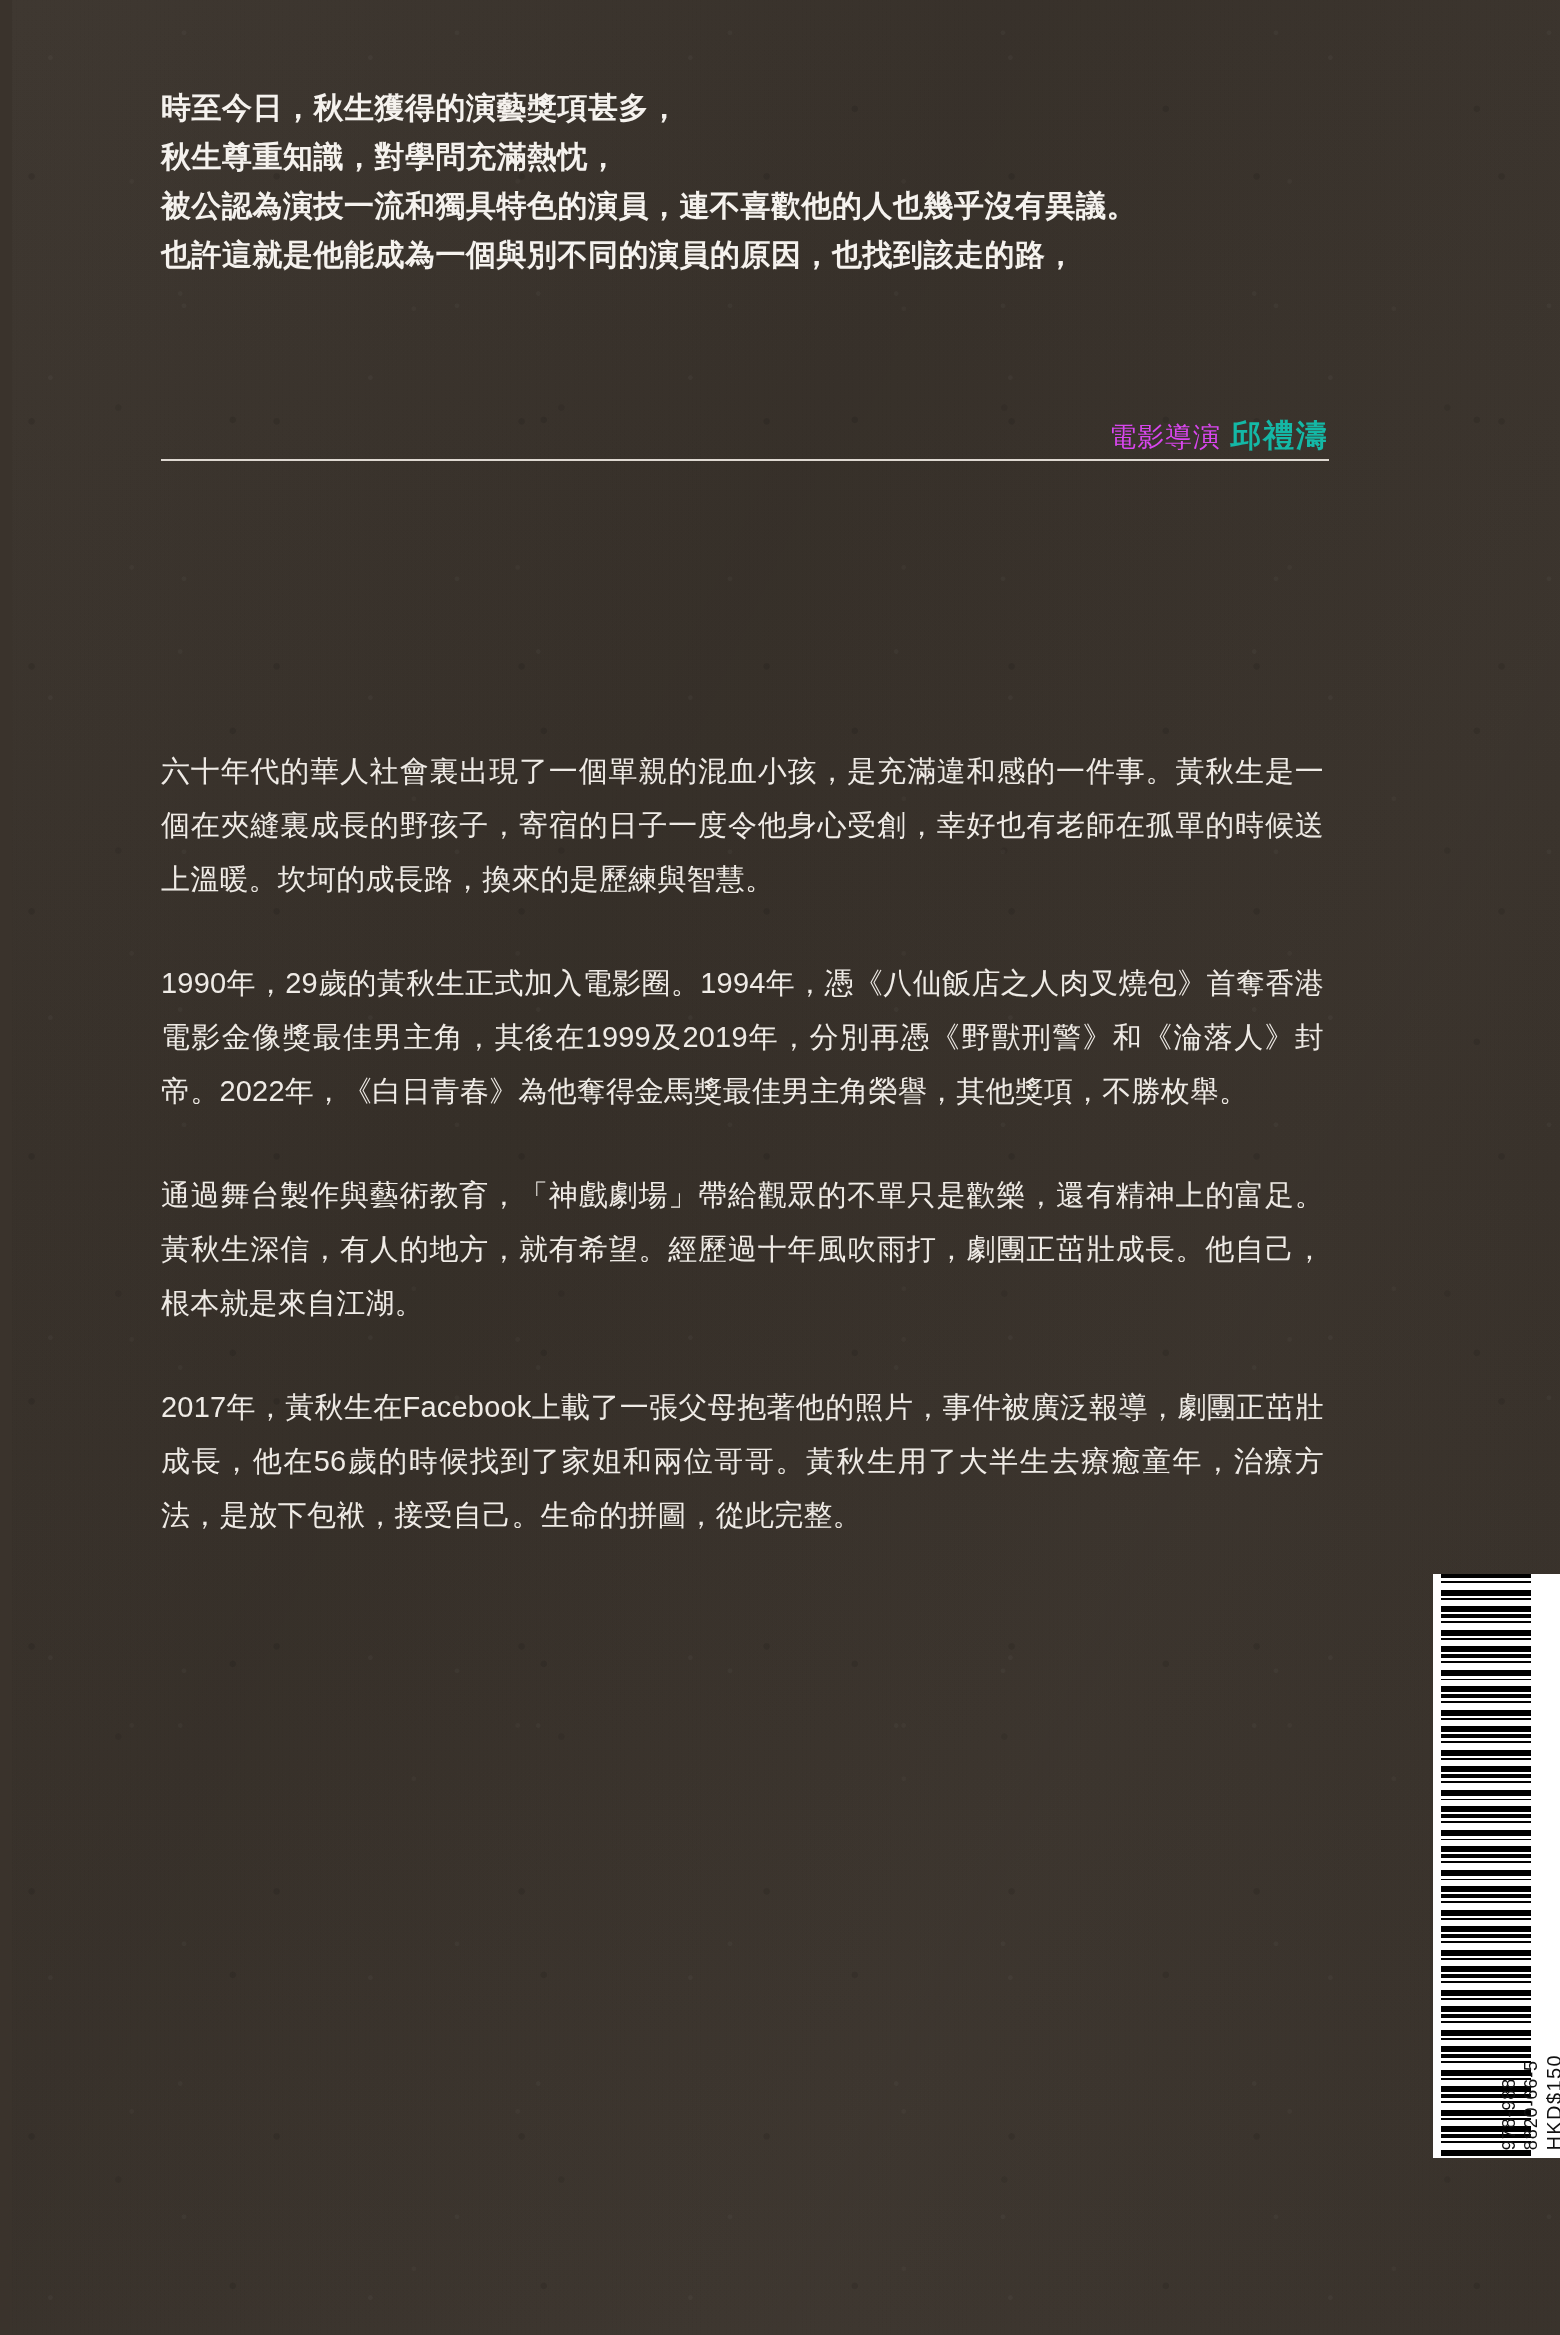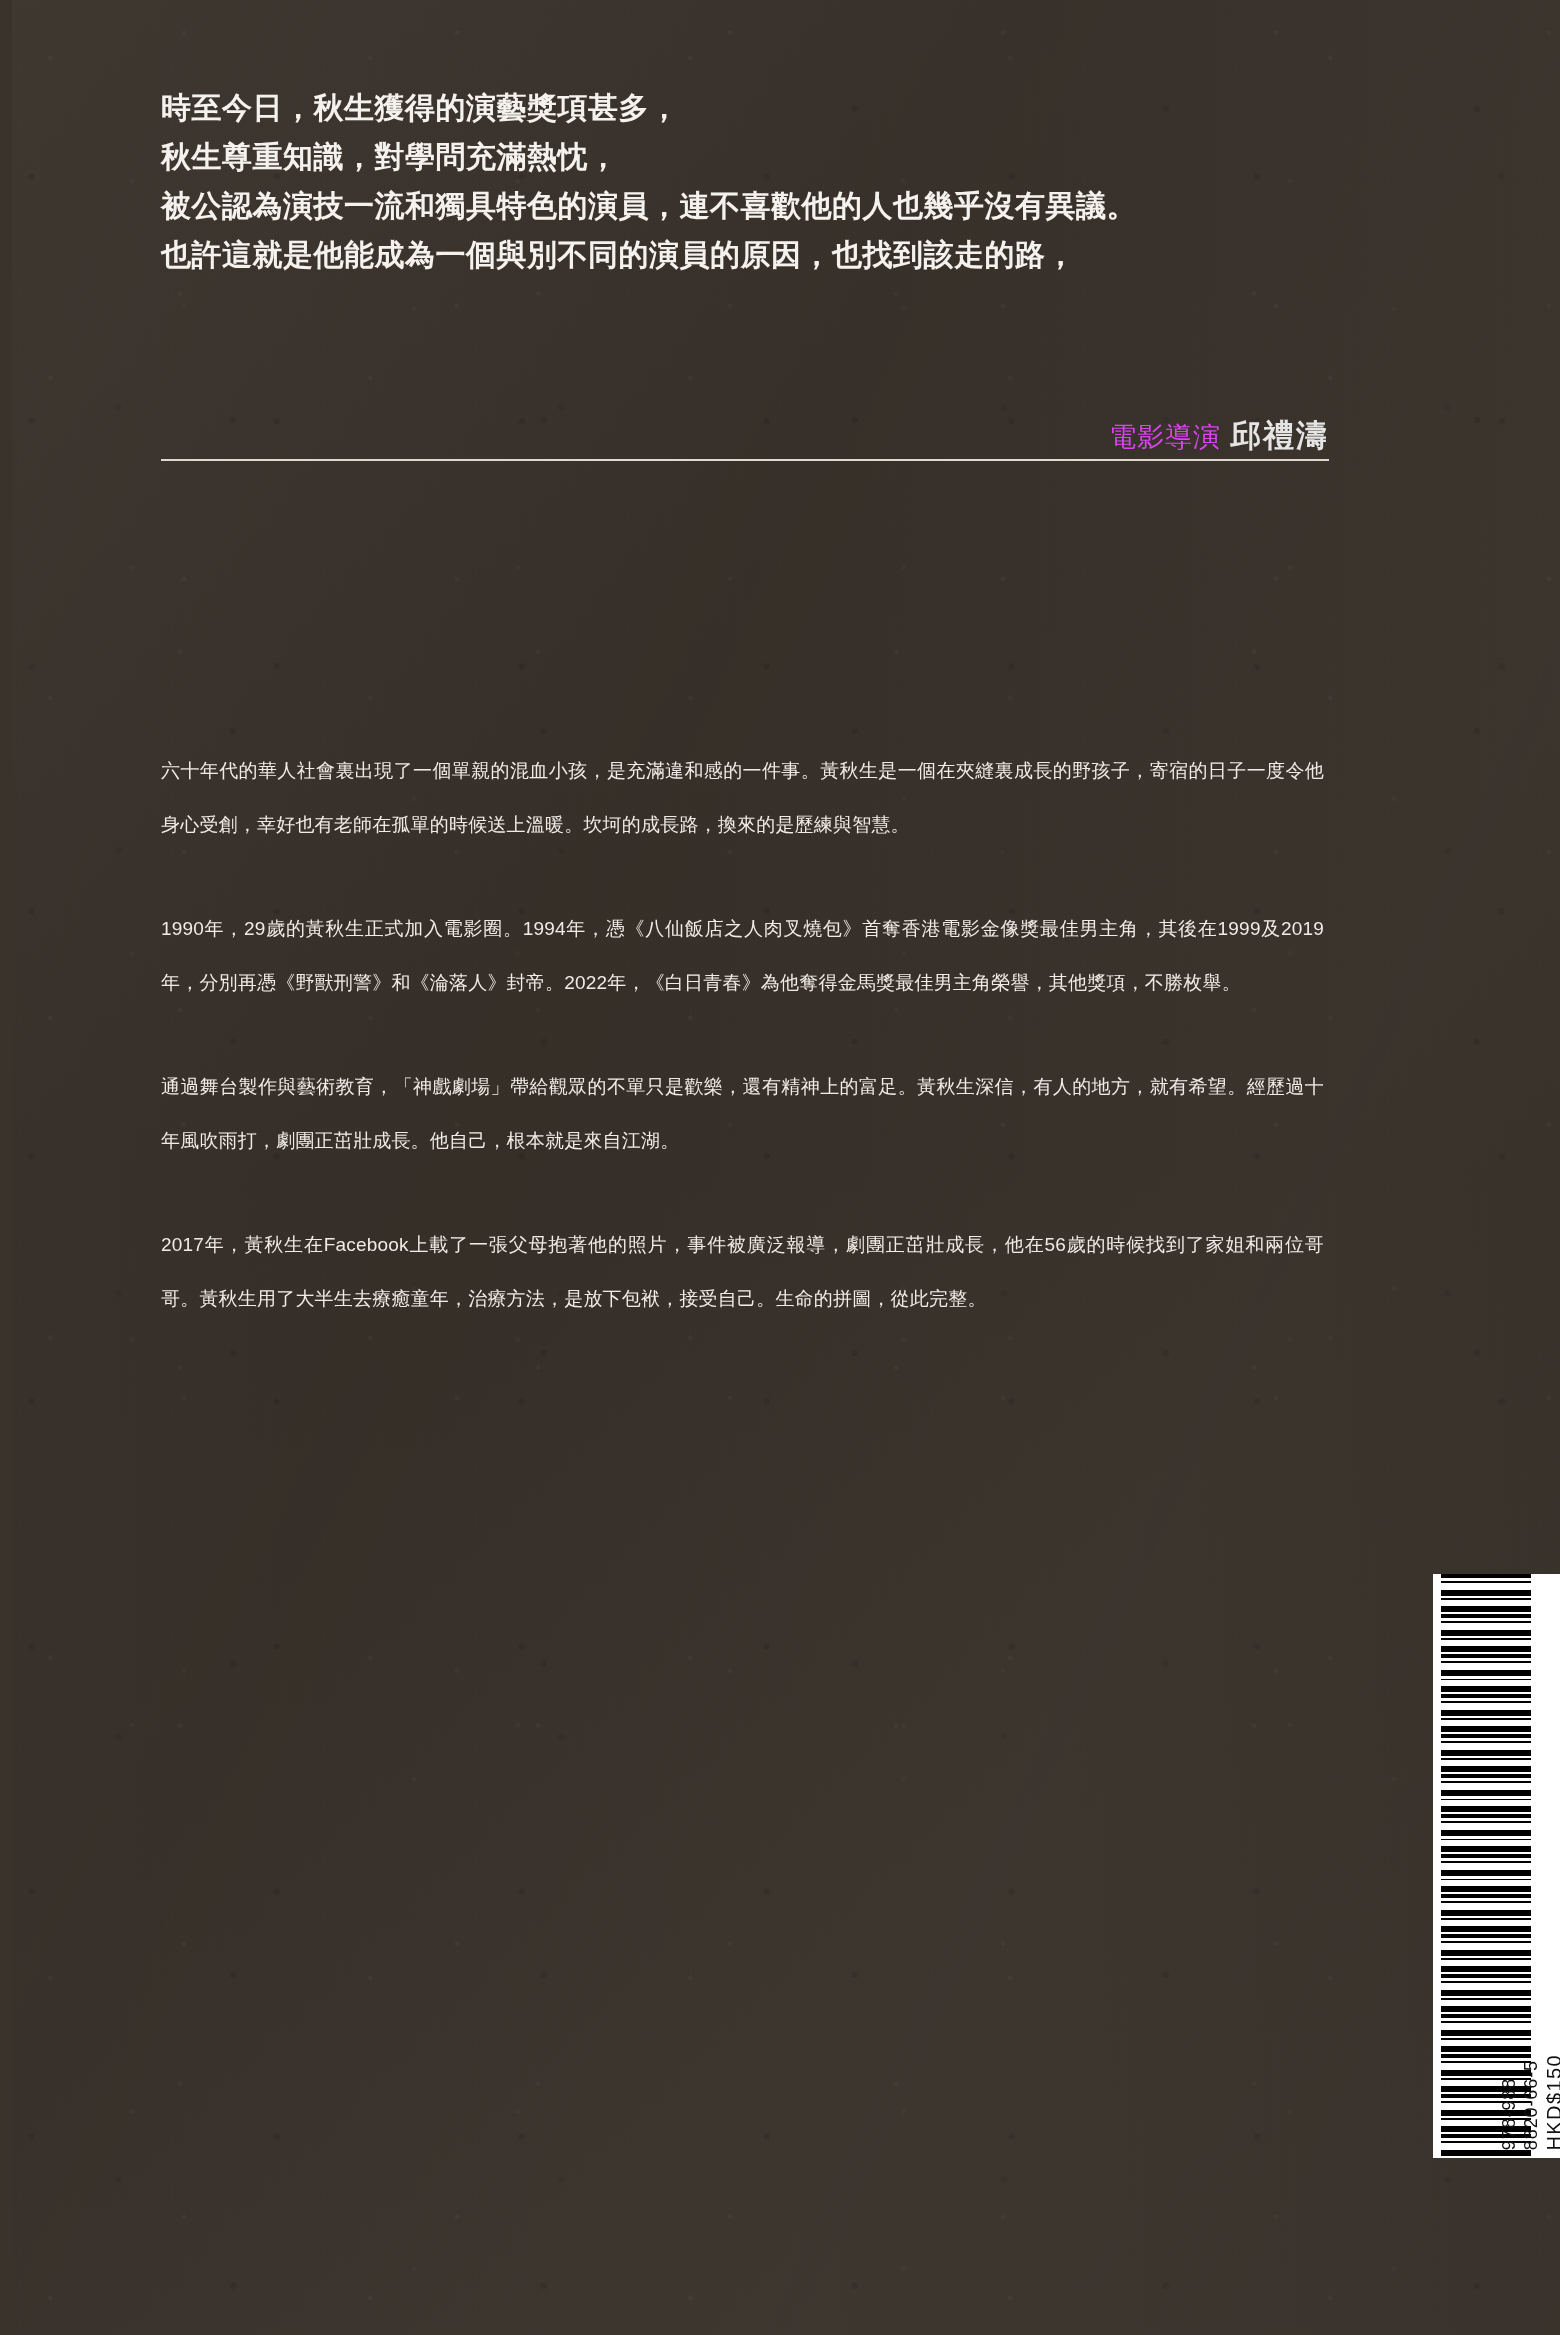--- a/index.html
+++ b/index.html
@@ -97,33 +97,33 @@
     transform: translateY(-5.6px);
   }
   .attrib-role {
     font-size: 27px;
     color: #d946ef;
     letter-spacing: 0.9px;
   }
   .attrib-name {
     font-size: 31px;
     font-weight: bold;
-    color: #e5e5e5;
+    color: #14b8a6;
     letter-spacing: 1.9px;
   }
 
   
   .body-copy {
     position: absolute;
     left: 149px;
     top: 744px;
     width: 1163px;
   }
   .para {
-    font-size: 19px;
+    font-size: 29px;
     line-height: 54px;
     color: #efebe6;
     margin: 0 0 50px 0;
     text-align: justify;
     letter-spacing: 0.2px;
   }
   .para:last-child { margin-bottom: 0; }
 
   
   .barcode-area {

